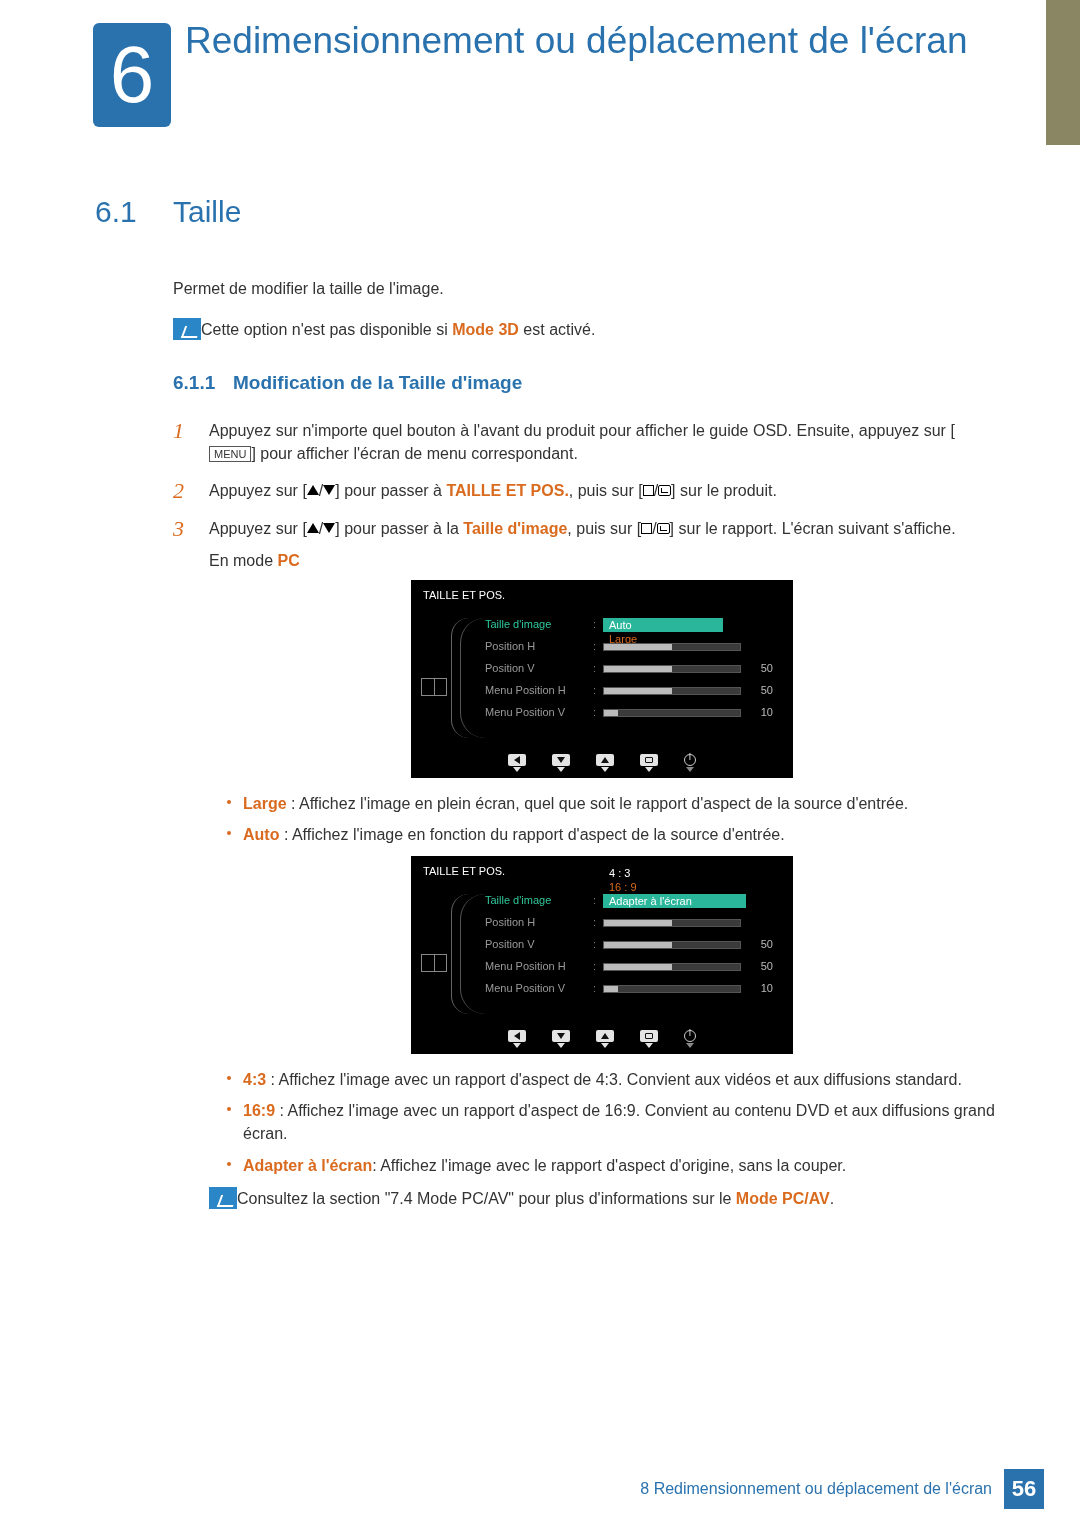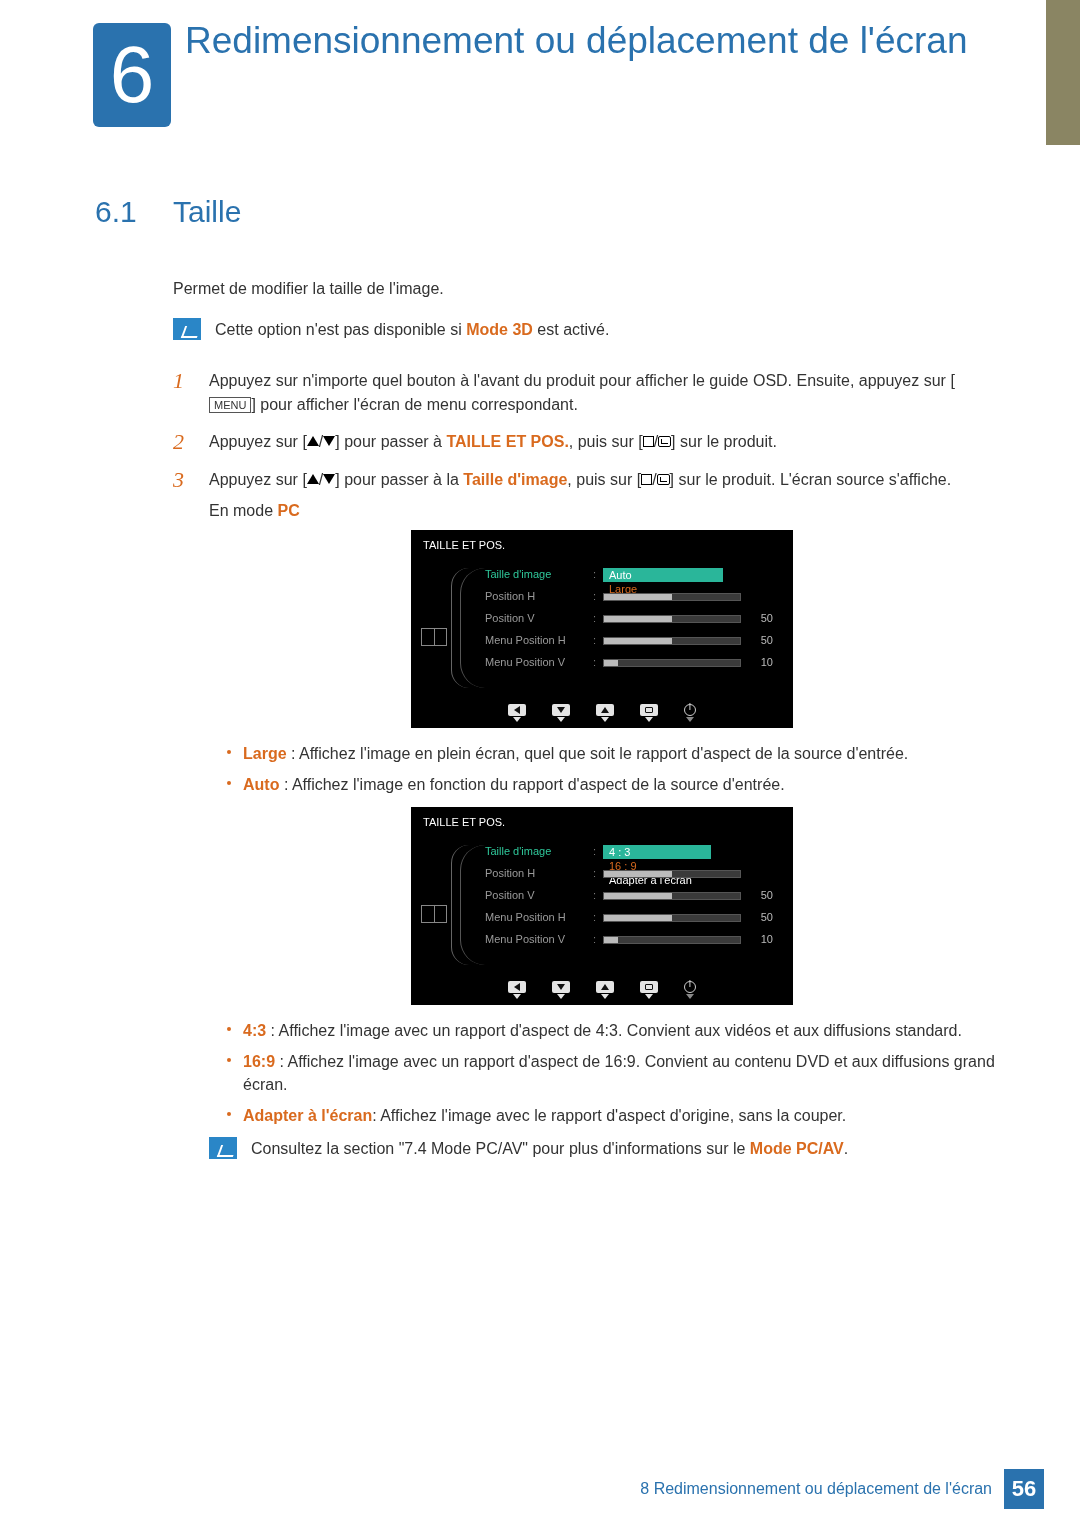--- a/index.html
+++ b/index.html
@@ -51,21 +51,21 @@
   }
   h2.section {
     color: #2a72ae;
     font-size: 30px;
     font-weight: 400;
     margin-bottom: 48px;
   }
   h2.section .num { display: inline-block; width: 78px; }
   .body { margin-left: 78px; font-size: 16px; color: #333; line-height: 1.45; }
   .intro { margin-bottom: 18px; }
-  .note-row { display: flex; align-items: flex-start; gap: 14px; margin-bottom: 28px; }
+  .note-row { display: flex; align-items: flex-start; margin-bottom: 28px; }
   .note-icon {
     width: 28px; height: 22px; background: #2a86c7;
     display: flex; align-items: flex-end; justify-content: flex-end;
     position: relative; flex-shrink: 0;
   }
   .note-icon::after {
     content: ""; position: absolute; right: 2px; bottom: 2px;
     width: 14px; height: 10px; border-bottom: 2px solid #fff;
     border-left: 2px solid #fff; transform: skewX(-20deg);
   }
@@ -197,38 +197,41 @@
 
     <p class="intro">Permet de modifier la taille de l'image.</p>
 
     <div class="note-row">
       <div class="note-icon"></div>
       <p>
         <span>Cette option n'est pas disponible si </span><span class="hl-orange">Mode 3D</span><span> est activé.</span>
       </p>
     </div>
 
+    <h3 class="subsection">
+      <span class="num">6.1.1</span><span>Modification de la Taille d'image</span>
+    </h3>
 
     <ol class="steps">
       <li>
         <span class="step-num">1</span>
         <div class="step-body">
           <span>Appuyez sur n'importe quel bouton à l'avant du produit pour afficher le guide OSD. Ensuite, appuyez sur [</span><span class="btn-label">MENU</span><span>] pour afficher l'écran de menu correspondant.</span>
         </div>
       </li>
       <li>
         <span class="step-num">2</span>
         <div class="step-body">
           <span>Appuyez sur [</span><span class="tri-up"></span>/<span class="tri-down"></span><span>] pour passer à </span><span class="hl-orange">TAILLE ET POS.</span><span>, puis sur [</span><span class="sq"></span>/<span class="enter-gl"></span><span>] sur le produit.</span>
         </div>
       </li>
       <li>
         <span class="step-num">3</span>
         <div class="step-body">
-          <span>Appuyez sur [</span><span class="tri-up"></span>/<span class="tri-down"></span><span>] pour passer à la </span><span class="hl-orange">Taille d'image</span><span>, puis sur [</span><span class="sq"></span>/<span class="enter-gl"></span><span>] sur le produit. L'écran source s'affiche.</span>
+          <span>Appuyez sur [</span><span class="tri-up"></span>/<span class="tri-down"></span><span>] pour passer à la </span><span class="hl-orange">Taille d'image</span><span>, puis sur [</span><span class="sq"></span>/<span class="enter-gl"></span><span>] sur le rapport. L'écran suivant s'affiche.</span>
 
           <p class="mode-line">
             <span>En mode </span><span class="hl-orange">PC</span>
           </p>
 
           <div class="osd">
             <div class="osd-title">TAILLE ET POS.</div>
             <div class="osd-body">
               <div class="osd-side-icon">
                   <span></span>
@@ -319,21 +322,21 @@
               <div class="osd-side-icon">
                   <span></span>
                   <span></span>
                 </div>
               <div class="osd-arc"></div>
               <div class="osd-rows">
                   <div class="osd-row">
                     <div class="lbl active">Taille d'image</div>
                     <div class="colon">:</div>
                     <div class="val-area">
-                      <div class="dropdown" style="width: 108px;">
+                      <div class="dropdown" style="width: 143px; justify-content: flex-end;">
                         <div class="opt">4 : 3</div>
                         <div class="opt sel" style="color: rgb(217, 106, 30);">16 : 9</div>
                         <div class="opt">Adapter à l'écran</div>
                       </div>
                     </div>
                   </div>
                   <div class="osd-row">
                     <div class="lbl">Position H</div>
                     <div class="colon">:</div>
                     <div class="val-area">

